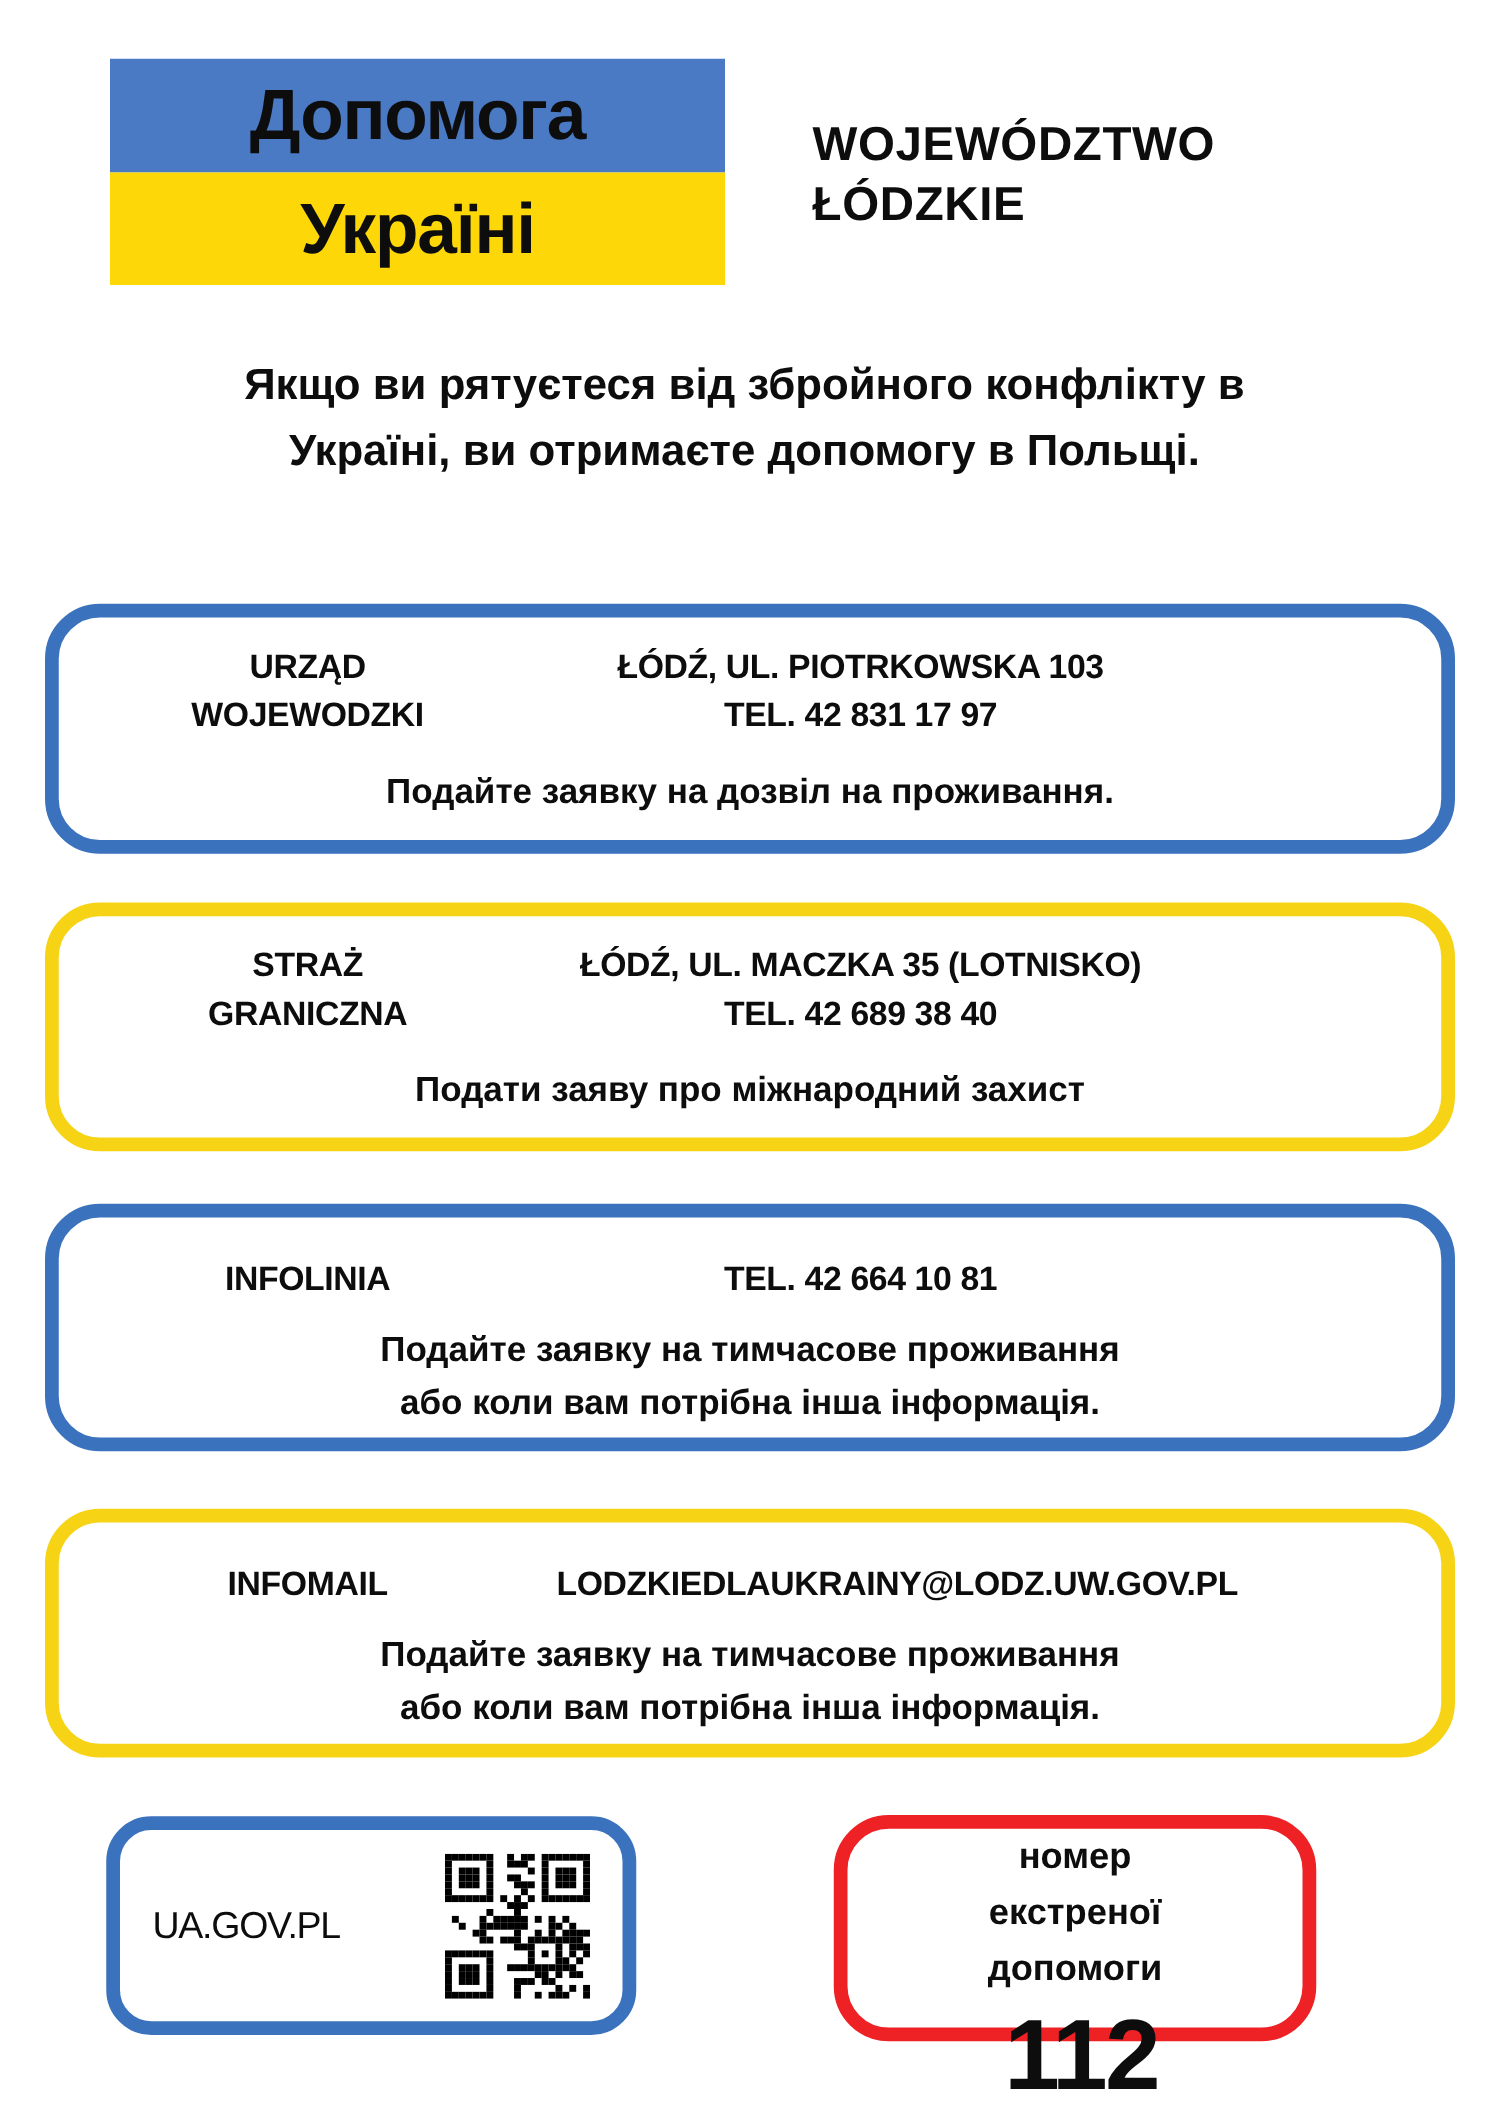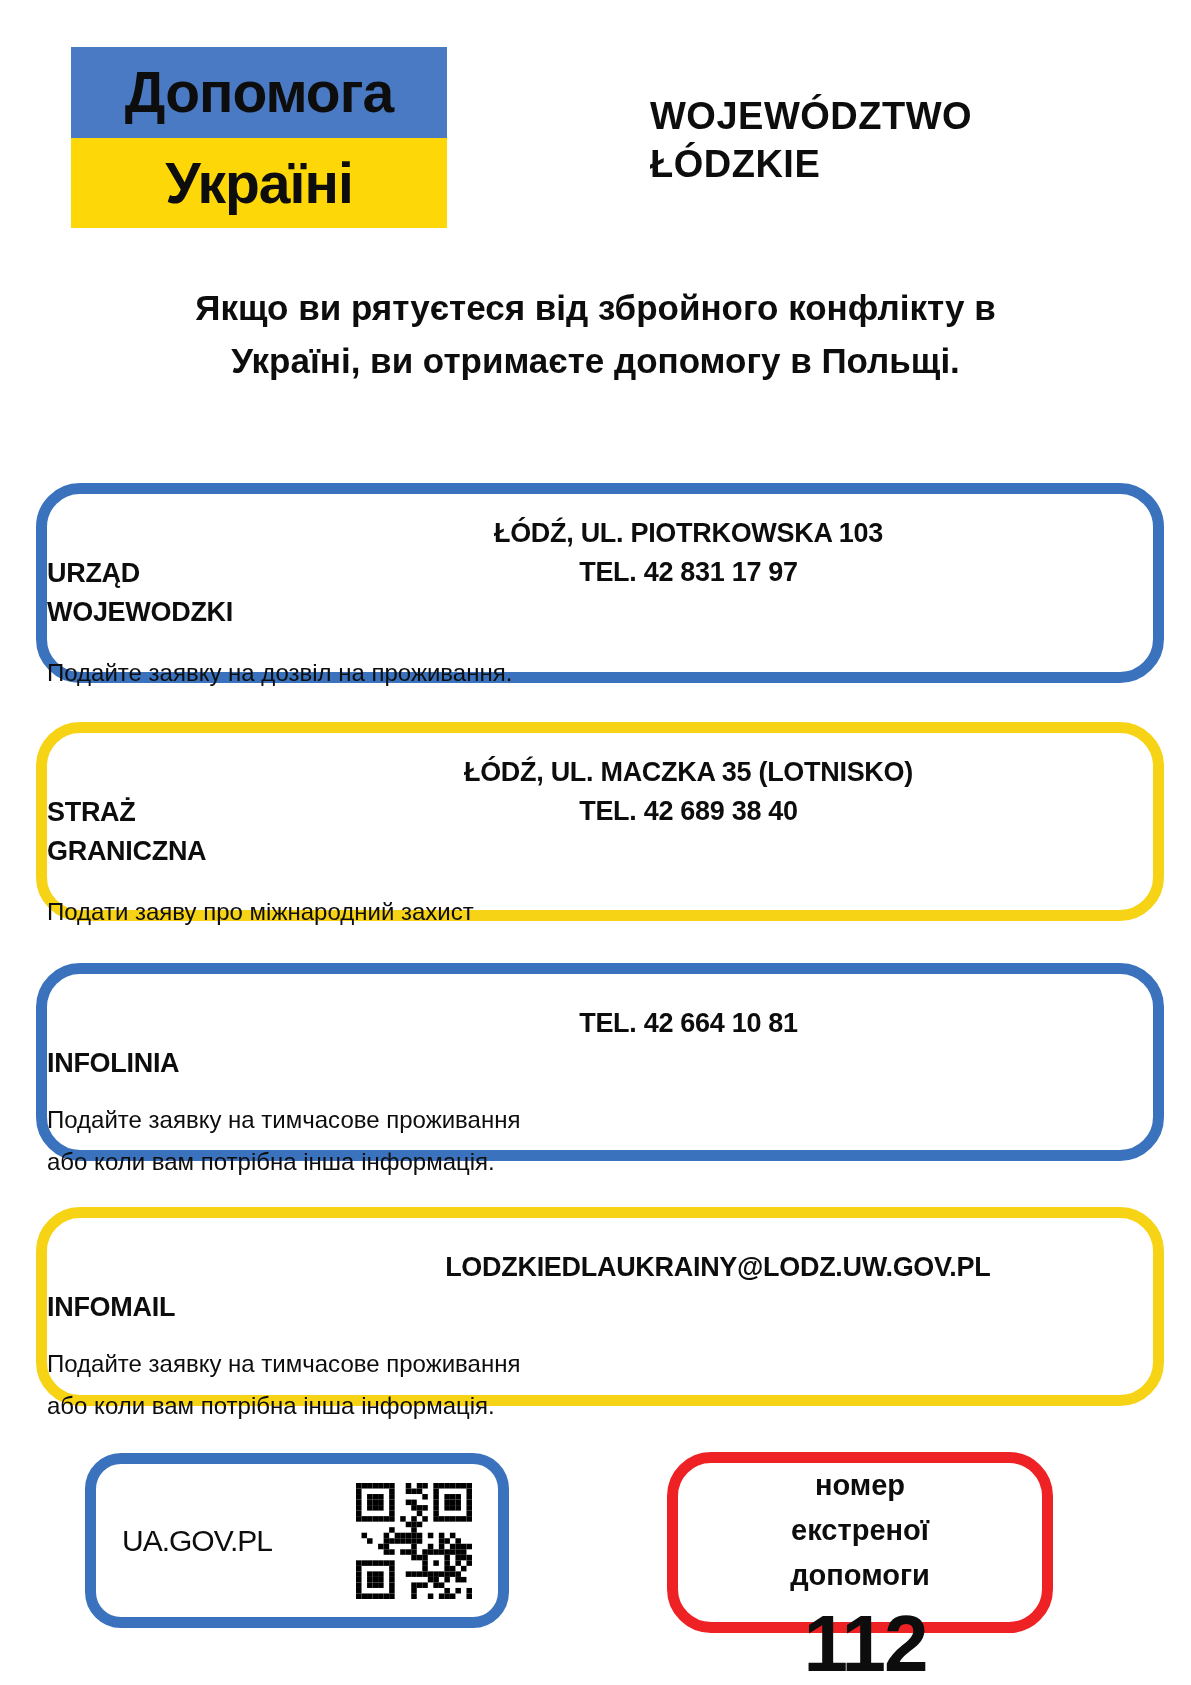--- a/index.html
+++ b/index.html
@@ -18,21 +18,21 @@
   }
   .page{
     position:relative;
     width:1191px;
     height:1685px;
     background:#ffffff;
     overflow:hidden;
   }
   
   .banner{
-    position:absolute; left:71px; top:47px; width:376px; height:181px;
+    position:absolute; left:88px; top:47px; width:492px; height:181px;
   }
   .banner-half{
     width:100%; height:50%;
     display:flex; align-items:center; justify-content:center;
     font-size:57px; font-weight:800; letter-spacing:-1px;
   }
   .banner-blue{background:var(--flag-blue);}
   .banner-yellow{background:var(--flag-yellow);}
   
   .region{
@@ -54,31 +54,31 @@
   .info-box.yellow{border-color:var(--border-yellow);}
   .box-1{top:483px; height:200px;}
   .box-2{top:722px; height:199px;}
   .box-3{top:963px; height:198px;}
   .box-4{top:1207px; height:199px;}
   .box-row{
     display:flex; padding-top:20px;
   }
   .box-row.single{padding-top:30px;}
   .col-label{
-    flex:0 0 36%; text-align:left;
+    flex:0 0 36%; text-align:center;
     font-size:27px; font-weight:700; line-height:39px;
-    letter-spacing:-0.3px; white-space:nowrap;margin-top:40px;
+    letter-spacing:-0.3px; white-space:nowrap;
   }
   .col-info{
     flex:0 0 44%; text-align:center;
     font-size:27px; font-weight:700; line-height:39px;
     letter-spacing:-0.3px; white-space:nowrap;
   }
   .box-desc{
-    font-size:24px; font-weight:400; line-height:42px;
+    text-align:center; font-size:28px; font-weight:700; line-height:42px;
     margin-top:20px;
   }
   .box-row.single + .box-desc{margin-top:16px;}
   
   .site-box{
     position:absolute; left:85px; top:1453px; width:424px; height:175px;
     border:11px solid var(--border-blue); border-radius:36px;
     display:flex; align-items:center; justify-content:space-between;
     padding:0 26px; background:#ffffff;
   }

